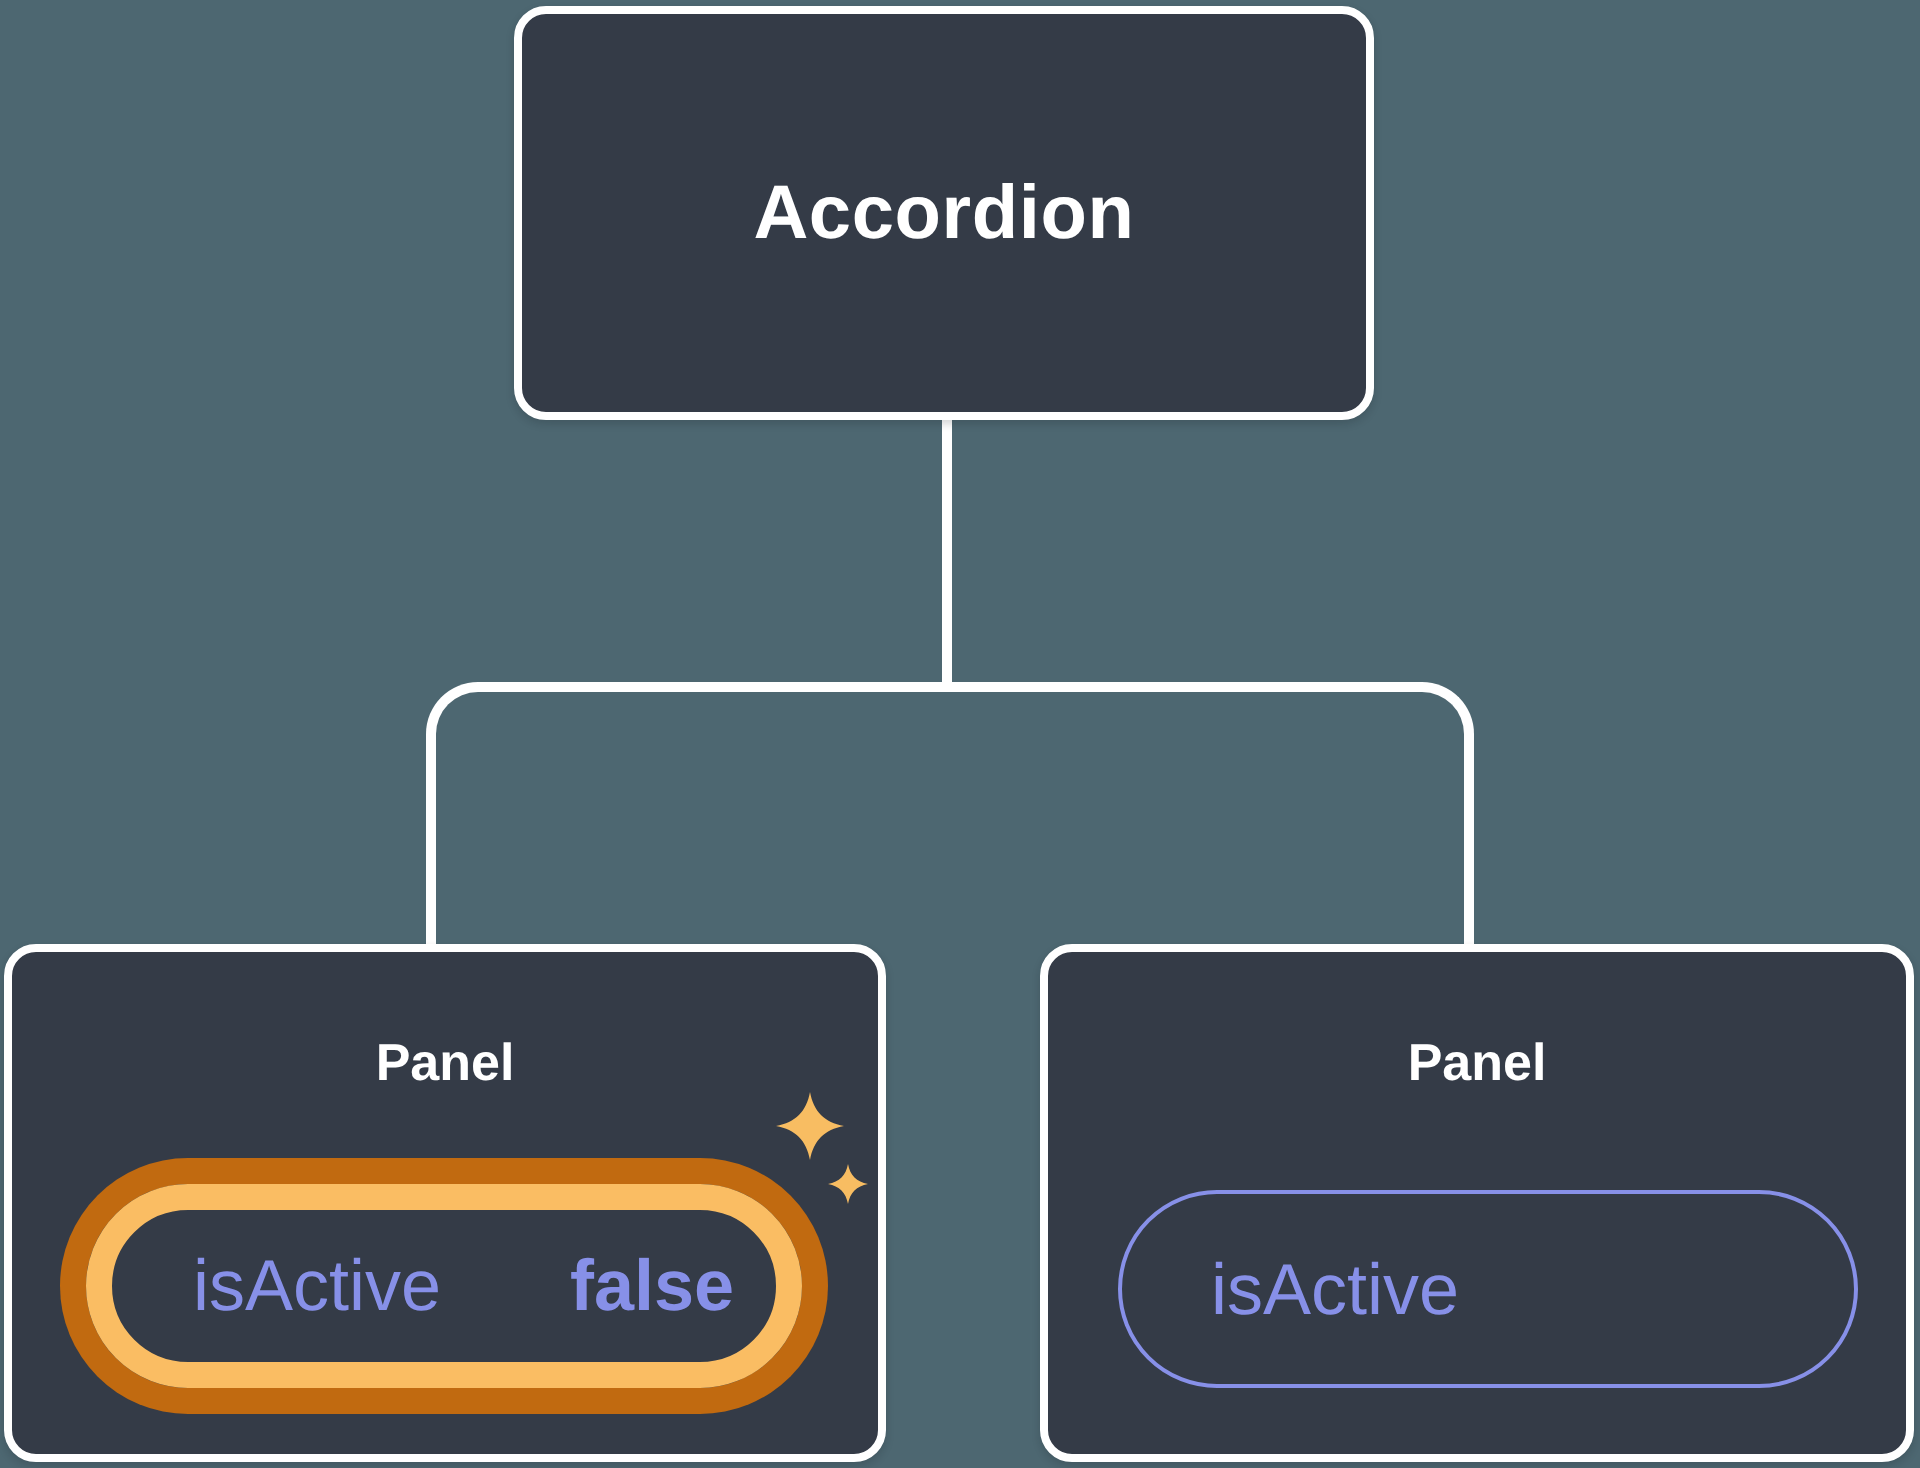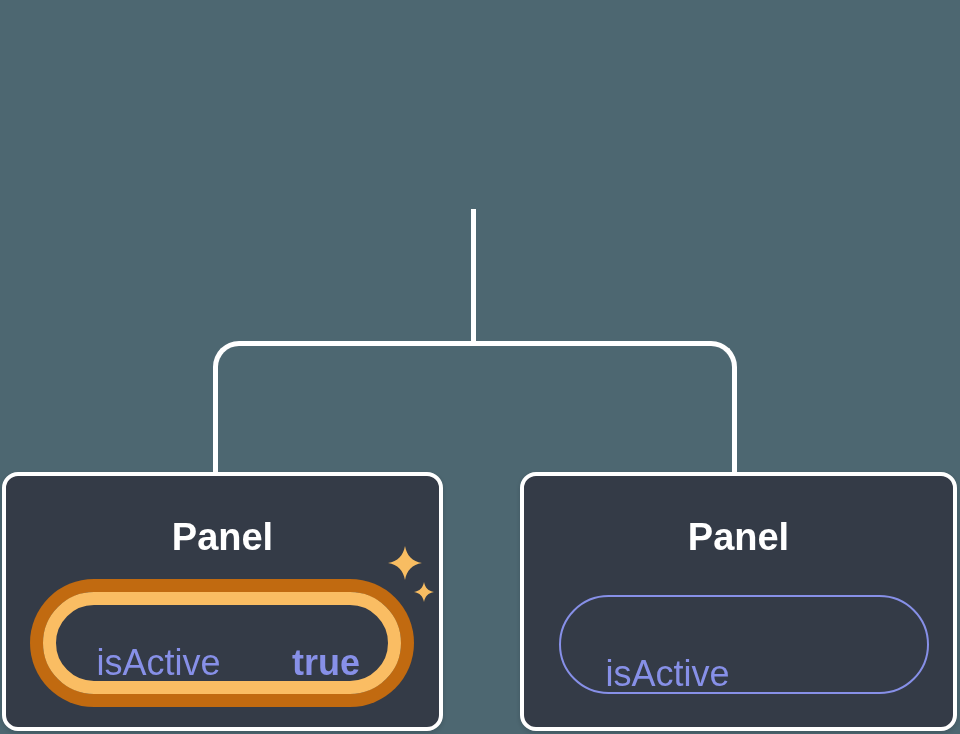--- a/index.html
+++ b/index.html
@@ -30,24 +30,24 @@
   .branch{
     position:absolute;left:213px;top:341px;width:524px;height:131px;
     border:5px solid var(--connector,#ffffff);border-bottom:none;
     border-radius:26px 26px 0 0;box-sizing:border-box;
   }
   
   #panel-node-active{left:2px;top:472px;width:441px;height:259px;}
   #panel-node-inactive{left:520px;top:472px;width:437px;height:259px;}
   .panel-title{
     position:absolute;left:0;right:0;top:42px;text-align:center;
-    color:var(--text,#ffffff);font-size:38px;font-weight:600;line-height:1;
+    color:var(--text,#ffffff);font-size:26px;font-weight:600;line-height:1;
   }
   .pill{
-    position:absolute;display:flex;align-items:flex-end;
+    position:absolute;display:flex;align-items:center;
     border-radius:999px;box-sizing:border-box;overflow:hidden;
   }
   .pill-active{
     left:37px;top:116px;width:358px;height:102px;
     border:13px solid var(--amber,#fabd63);
     box-shadow:0 0 0 13px var(--orange,#c16a10);
   }
   .pill-inactive{
     left:35px;top:119px;width:370px;height:99px;
     border:2px solid var(--purple,#8790e8);
@@ -71,27 +71,30 @@
   .sparkle path{fill:var(--gold,#f8bd62);}
 </style>
 </head>
 <body>
 
 <div class="canvas">
 
   <div class="stem"></div>
   <div class="branch"></div>
 
+  <div class="node" id="accordion-node">
+    <span class="node-title">Accordion</span>
+  </div>
 
   <div class="node" id="panel-node-active">
     <div class="panel-title">Panel</div>
     <div class="pill pill-active">
       <div class="cell cell-key">isActive</div>
       <div class="vdiv"></div>
-      <div class="cell cell-val">true</div>
+      <div class="cell cell-val">false</div>
     </div>
   </div>
 
   <div class="node" id="panel-node-inactive">
     <div class="panel-title">Panel</div>
     <div class="pill pill-inactive">
       <div class="cell cell-key">isActive</div>
       <div class="vdiv"></div>
     </div>
   </div>

